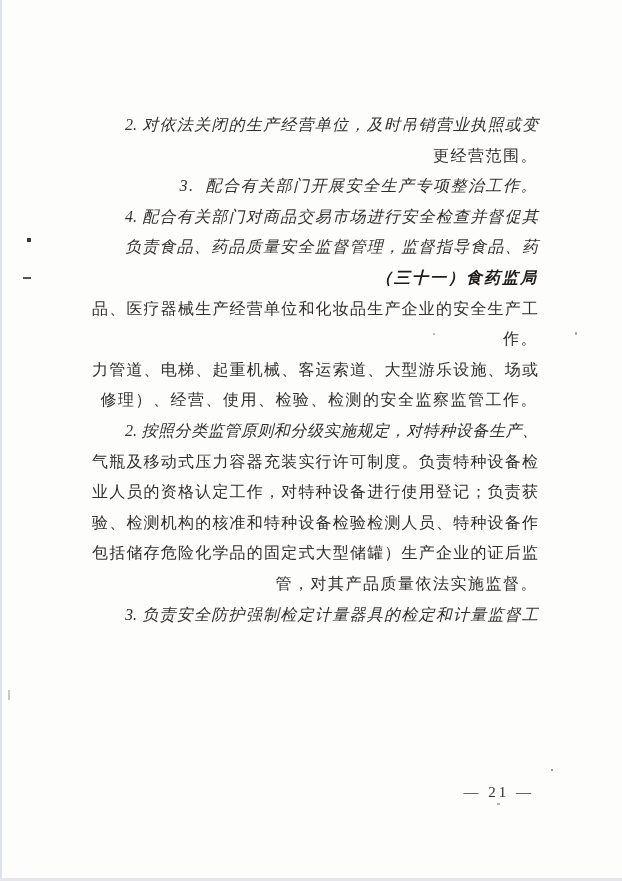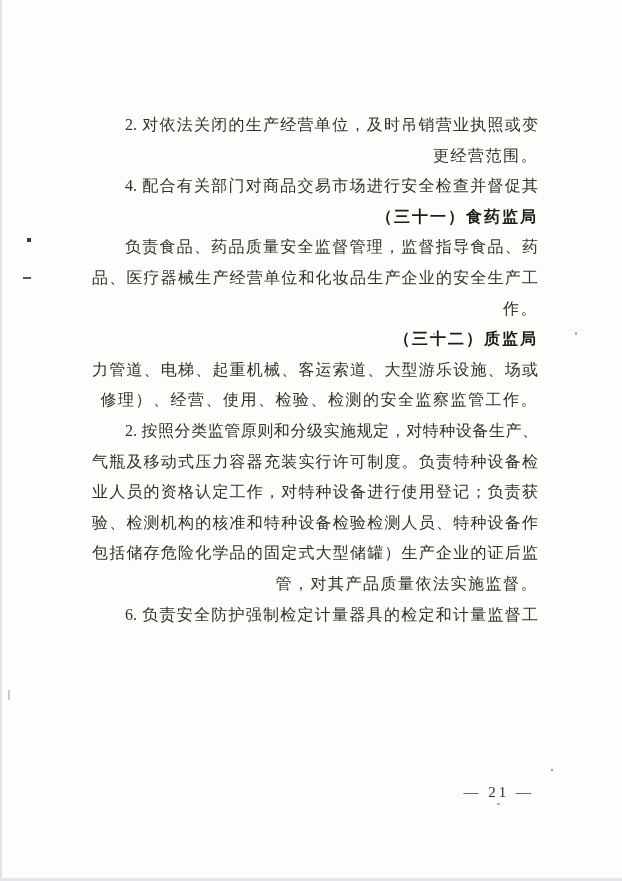--- a/index.html
+++ b/index.html
@@ -41,21 +41,21 @@
     white-space: pre;
     text-align: right;
   }
   .line.full {
     letter-spacing: 0;
     white-space: normal;
     text-align: justify;
     text-align-last: justify;
     text-justify: inter-character;
   }
-  .line.indent { padding-left: 33px; }
+  .line.indent { padding-left: 33px; font-style: italic; }
   .line.heading {
     font-weight: 700;
     color: var(--heading-ink, #1f1c18);
     letter-spacing: 2px;
   }
   .page-number {
     position: absolute;
     top: 784px;
     right: 88px;
     font-size: 15px;
@@ -73,35 +73,35 @@
 </style>
 </head>
 <body style="--page-bg: #fdfdfc; --ink: #33302b; --heading-ink: #1f1c18;">
 
 <div class="scan-edge-left"></div>
 <div class="scan-edge-bottom"></div>
 
 <div class="doc-body" id="doc-body">
     <div class="line indent full">2. 对依法关闭的生产经营单位，及时吊销营业执照或变</div>
     <div class="line">更经营范围。</div>
+    <div class="line indent">3.  配合有关部门开展安全生产专项整治工作。</div>
     <div class="line indent full">4. 配合有关部门对商品交易市场进行安全检查并督促其</div>
+    <div class="line indent full">负责食品、药品质量安全监督管理，监督指导食品、药</div>
     <div class="line indent heading">（三十一）食药监局</div>
-    <div class="line indent full">负责食品、药品质量安全监督管理，监督指导食品、药</div>
     <div class="line full">品、医疗器械生产经营单位和化妆品生产企业的安全生产工</div>
     <div class="line">作。</div>
-    <div class="line indent heading">（三十二）质监局</div>
     <div class="line full">力管道、电梯、起重机械、客运索道、大型游乐设施、场或</div>
     <div class="line">修理）、经营、使用、检验、检测的安全监察监管工作。</div>
     <div class="line indent full">2. 按照分类监管原则和分级实施规定，对特种设备生产、</div>
     <div class="line full">气瓶及移动式压力容器充装实行许可制度。负责特种设备检</div>
     <div class="line full">业人员的资格认定工作，对特种设备进行使用登记；负责获</div>
     <div class="line full">验、检测机构的核准和特种设备检验检测人员、特种设备作</div>
     <div class="line full">包括储存危险化学品的固定式大型储罐）生产企业的证后监</div>
     <div class="line">管，对其产品质量依法实施监督。</div>
-    <div class="line indent full">6. 负责安全防护强制检定计量器具的检定和计量监督工</div>
+    <div class="line indent full">3. 负责安全防护强制检定计量器具的检定和计量监督工</div>
   </div>
 
 <div class="page-number">— 21 —</div>
 
 <div class="speck s1"></div>
 <div class="speck s2"></div>
 <div class="speck s3"></div>
 <div class="speck s4"></div>
 <div class="speck s5"></div>
 <div class="speck s6"></div>

